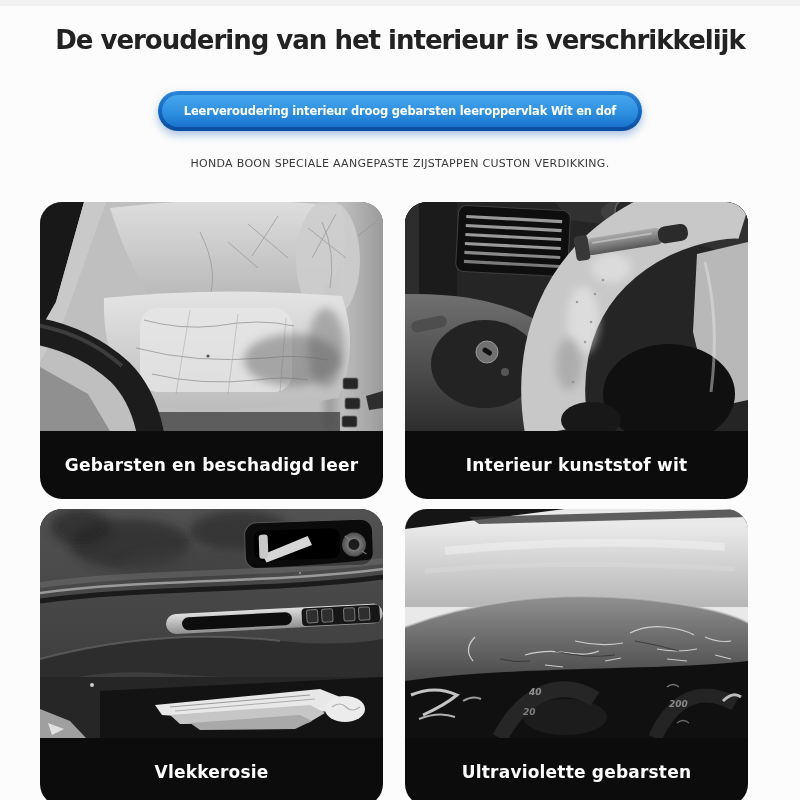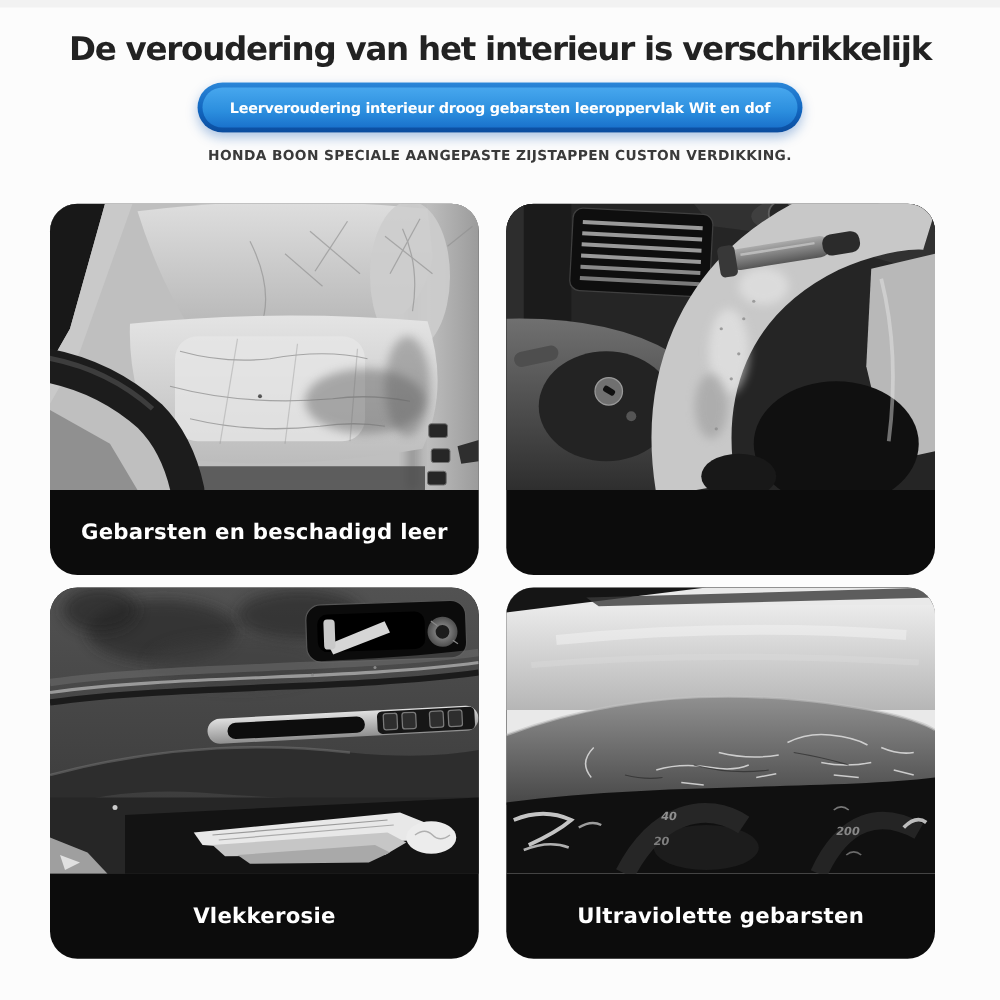--- a/index.html
+++ b/index.html
@@ -2,30 +2,30 @@
 <html><head>
 <meta charset="utf-8">
 <style>
   html,body{margin:0;padding:0;}
   body{width:800px;height:800px;overflow:hidden;background:#fcfcfc;
        font-family:"DejaVu Sans","Liberation Sans",sans-serif;}
   .page{position:relative;width:800px;height:764px;background:#fcfcfc;}
   .top-strip{height:6px;background:#f2f2f2;}
   .title{margin:16px 0 0 0;text-align:center;font-size:26px;line-height:36px;
          font-weight:bold;color:#222;letter-spacing:-1px;white-space:nowrap;}
-  .badge-row{display:flex;justify-content:center;margin-top:8px;}
+  .badge-row{display:flex;justify-content:center;margin-top:33px;}
   .badge{height:40px;border-radius:20px;padding:4px;box-sizing:border-box;
          background:linear-gradient(180deg,#2a86d8 0%,#1266bf 55%,#0b4c9e 100%);
          box-shadow:0 4px 9px rgba(18,90,180,.35);}
   .badge-inner{height:32px;border-radius:16px;padding:0 22px;
          display:flex;align-items:center;justify-content:center;
          background:linear-gradient(180deg,#47a7ee 0%,#2b8ede 60%,#1a72cc 100%);
          color:#fff;font-weight:bold;font-size:11.5px;letter-spacing:-.2px;white-space:nowrap;}
-  .subtitle{margin-top:11px;text-align:center;font-size:11px;line-height:16px;
-         font-weight:bold;color:#3a3a3a;letter-spacing:.3px;}
+  .subtitle{margin-top:25px;text-align:center;font-size:11px;line-height:16px;
+         font-weight:normal;color:#3a3a3a;letter-spacing:.3px;}
   .grid{margin-top:30px;padding:0 40px;display:grid;
         grid-template-columns:1fr 1fr;column-gap:34px;row-gap:26px;gap:10px;}
   .card{margin:0;width:343px;height:297px;border-radius:22px;overflow:hidden;
         background:#0c0c0c;display:flex;flex-direction:column;}
   .photo{height:229px;flex:none;line-height:0;}
   .photo svg{display:block;width:343px;height:229px;}
   .caption{flex:1;display:flex;align-items:center;justify-content:center;
         color:#fff;font-weight:bold;font-size:17px;letter-spacing:.2px;white-space:nowrap;}
 </style>
 </head>
@@ -165,20 +165,21 @@
           </g>
           <path d="M300,60 Q315,120 306,190" stroke="#e8e8e8" stroke-width="3" opacity=".45" fill="none"></path>
           <g transform="rotate(-9 225 42)">
             <rect x="178" y="30" width="82" height="17" rx="8.5" fill="url(#s2b)"></rect>
             <rect x="254" y="30" width="30" height="17" rx="7" fill="#2b2b2b"></rect>
             <rect x="170" y="26" width="14" height="25" rx="4" fill="#383838"></rect>
             <line x1="188" y1="35" x2="248" y2="35" stroke="#d6d6d6" stroke-width="2" opacity=".6"></line>
           </g>
         </svg>
       </div>
+      <figcaption class="caption">Interieur kunststof wit</figcaption>
     </figure>
 
     <figure class="card">
       <div class="photo">
         <svg viewBox="0 0 343 229">
           <defs>
             <linearGradient id="s3a" x1="0" y1="0" x2="0" y2="1">
                 <stop offset="0" stop-color="#525252"></stop>
                 <stop offset="1" stop-color="#363636"></stop>
               </linearGradient>

